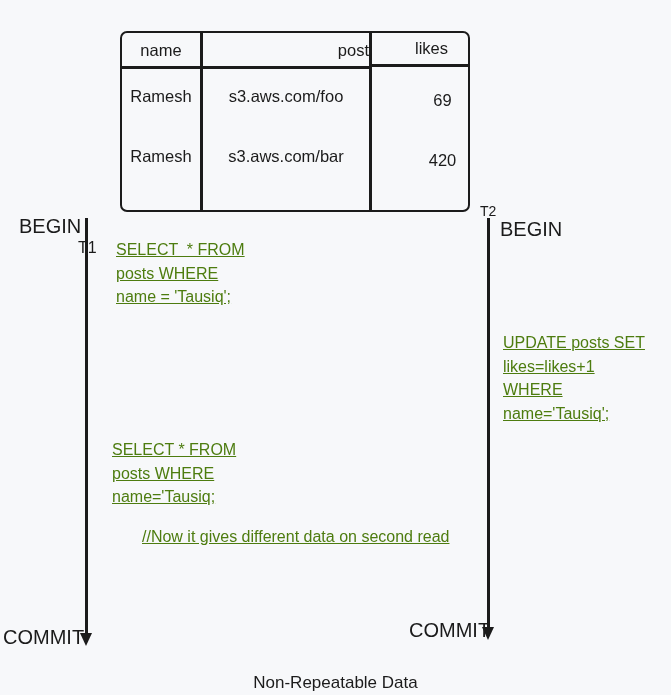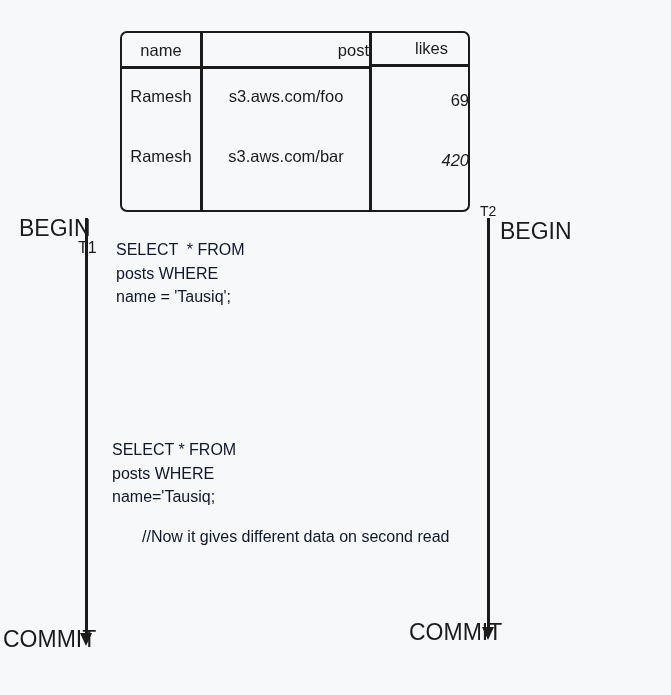--- a/index.html
+++ b/index.html
@@ -63,26 +63,26 @@
   #rule-right { left: 250px; top: 31px; width: 97px; }
 
   .cell {
     position: absolute;
     font-size: 16.5px;
     color: #1b1b1b;
     white-space: nowrap;
   }
   .c-name  { left: 0px;   width: 78px;  text-align: center; }
   .c-post  { left: 81px;  width: 166px; text-align: center; }
-  .c-likes { left: 262px; width: 85px;  text-align: right; }
+  .c-likes { left: 278px; width: 85px;  text-align: center; }
 
   .row-1 { top: 54px; }
   .row-1.c-likes { top: 58px; }
   .row-2 { top: 114px; }
-  .row-2.c-likes { top: 118px; font-style: italic; }
+  .row-2.c-likes { top: 118px; }
 
   
   .lifeline {
     position: absolute;
     width: 2.5px;
     background: #1b1b1b;
   }
   #lifeline-t1 { left: 85px;  top: 218px; height: 418px; }
   #lifeline-t2 { left: 487px; top: 218px; height: 412px; }
 
@@ -93,37 +93,38 @@
     border-left: 6.5px solid transparent;
     border-right: 6.5px solid transparent;
     border-top: 13px solid #1b1b1b;
   }
   #arrow-t1 { left: 79.5px;  top: 633px; }
   #arrow-t2 { left: 481.5px; top: 627px; }
 
   
   .lbl {
     position: absolute;
-    font-size: 23px;
+    font-size: 20px;
     color: #1b1b1b;
     white-space: nowrap;
   }
   #label-t1 { left: 78px;  top: 203px; font-size: 16px; margin-top: 36px; }
   #label-t2 { left: 480px; top: 203px; font-size: 14px; }
   #t1-begin { left: 19px;  top: 215px; }
   #t2-begin { left: 500px; top: 218px; }
   #t1-commit { left: 3px;   top: 626px; }
   #t2-commit { left: 409px; top: 619px; }
 
   .stmt {
     position: absolute;
     font-size: 16px;
     line-height: 23.5px;
-    color: #0f172a;
+    color: #4d7c0f;
     white-space: pre;
+    text-decoration: underline;
   }
   #stmt-t1-select1 { left: 116px; top: 238px; }
   #stmt-t2-update  { left: 503px; top: 331px; }
   #stmt-t1-select2 { left: 112px; top: 438px; }
   #stmt-comment    { left: 122px; top: 525px; margin-left: 20px; }
 
   #caption {
     position: absolute;
     left: 0;
     top: 673px;
@@ -174,15 +175,20 @@
 name='Tausiq;</div>
   <div class="stmt" id="stmt-comment">//Now it gives different data on second read</div>
 
   <div class="lifeline" id="lifeline-t2"></div>
   <div class="arrowhead" id="arrow-t2"></div>
 
   <div class="lbl" id="label-t2">T2</div>
   <div class="lbl" id="t2-begin">BEGIN</div>
   <div class="lbl" id="t2-commit">COMMIT</div>
 
+  <div class="stmt" id="stmt-t2-update">UPDATE posts SET
+likes=likes+1
+WHERE
+name='Tausiq';</div>
 
+  <div id="caption">Non-Repeatable Data</div>
 
 </div>
 
 </body></html>

